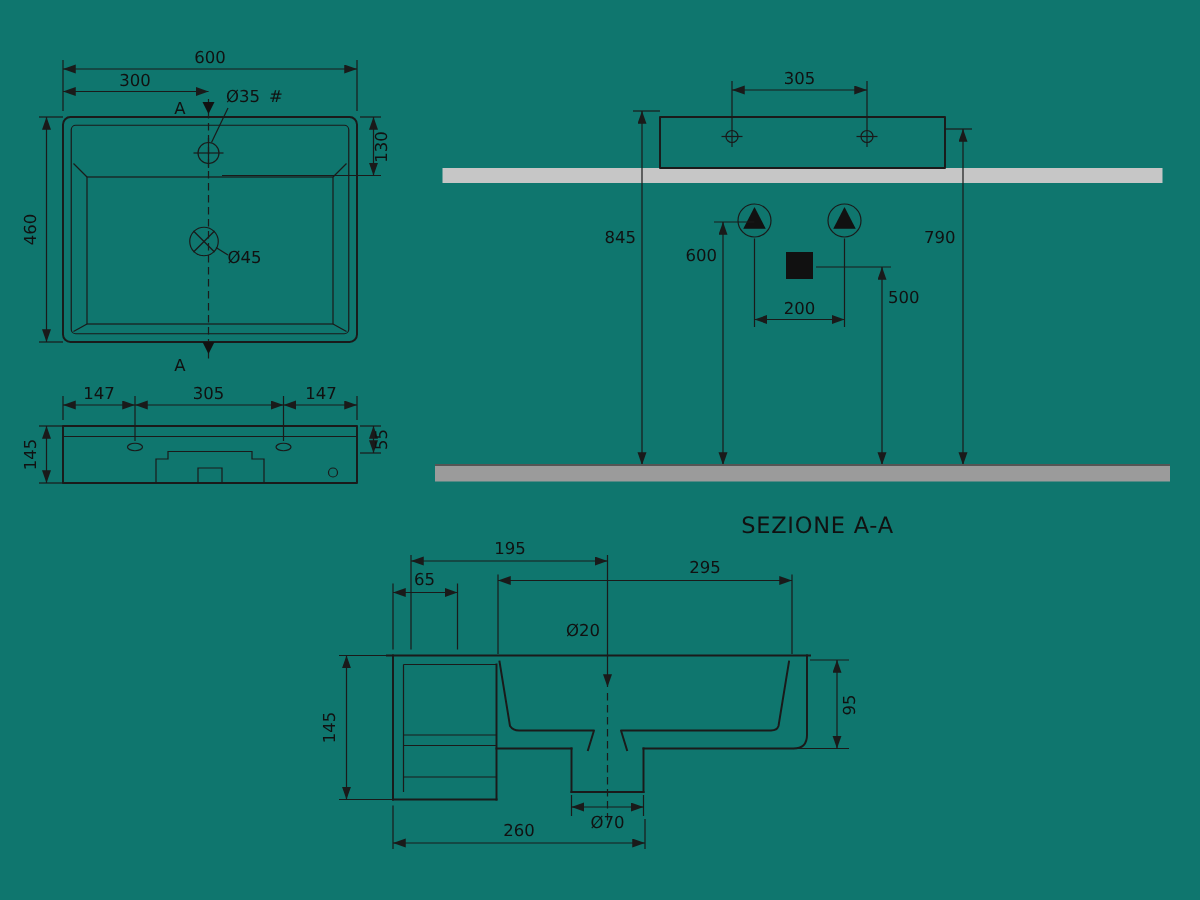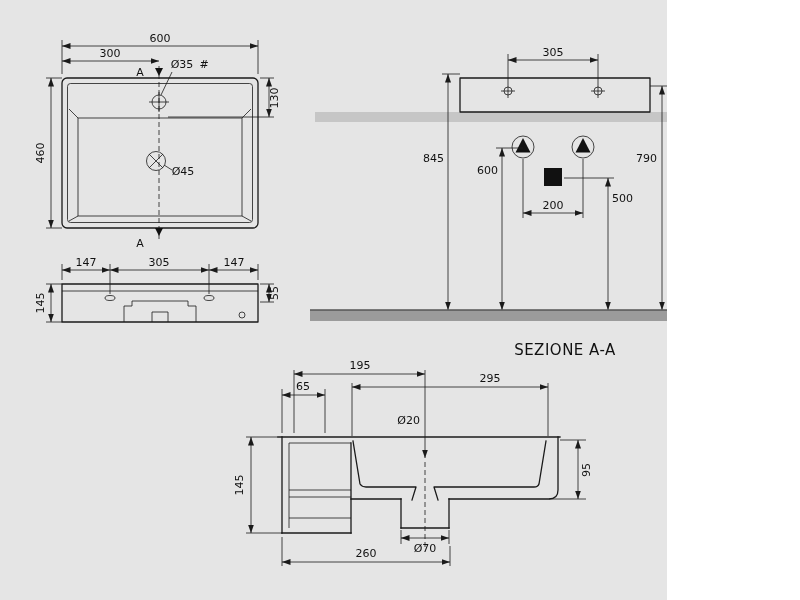--- a/index.html
+++ b/index.html
@@ -1,17 +1,17 @@
 <!DOCTYPE html>
 <html><head>
 <meta charset="utf-8">
 <style>
   html,body{margin:0;padding:0;background:#ffffff;}
-  .page{position:relative;width:647px;height:600px;background:#e5e5e5;overflow:hidden;
-        font-family:"DejaVu Sans", sans-serif;padding-left:20px;}
+  .page{position:relative;width:800px;height:600px;background:#0f766e;overflow:hidden;
+        font-family:"DejaVu Sans", sans-serif;}
   svg{display:block}
   .o{stroke:#1a1a1a;stroke-width:1.3;fill:none;stroke-linejoin:round;stroke-linecap:square}
   .i{stroke:#1a1a1a;stroke-width:0.8;fill:none}
   .d{stroke:#1a1a1a;stroke-width:0.8;fill:none}
   .dash{stroke-dasharray:5 3}
   .fb{fill:#111;stroke:none}
   .t{font:11px "DejaVu Sans", sans-serif;fill:#111;text-anchor:middle}
   .ts{font:15px "DejaVu Sans", sans-serif;fill:#111;text-anchor:middle;letter-spacing:.5px}
   .ta-s{text-anchor:start}.ta-e{text-anchor:end}
 </style>

